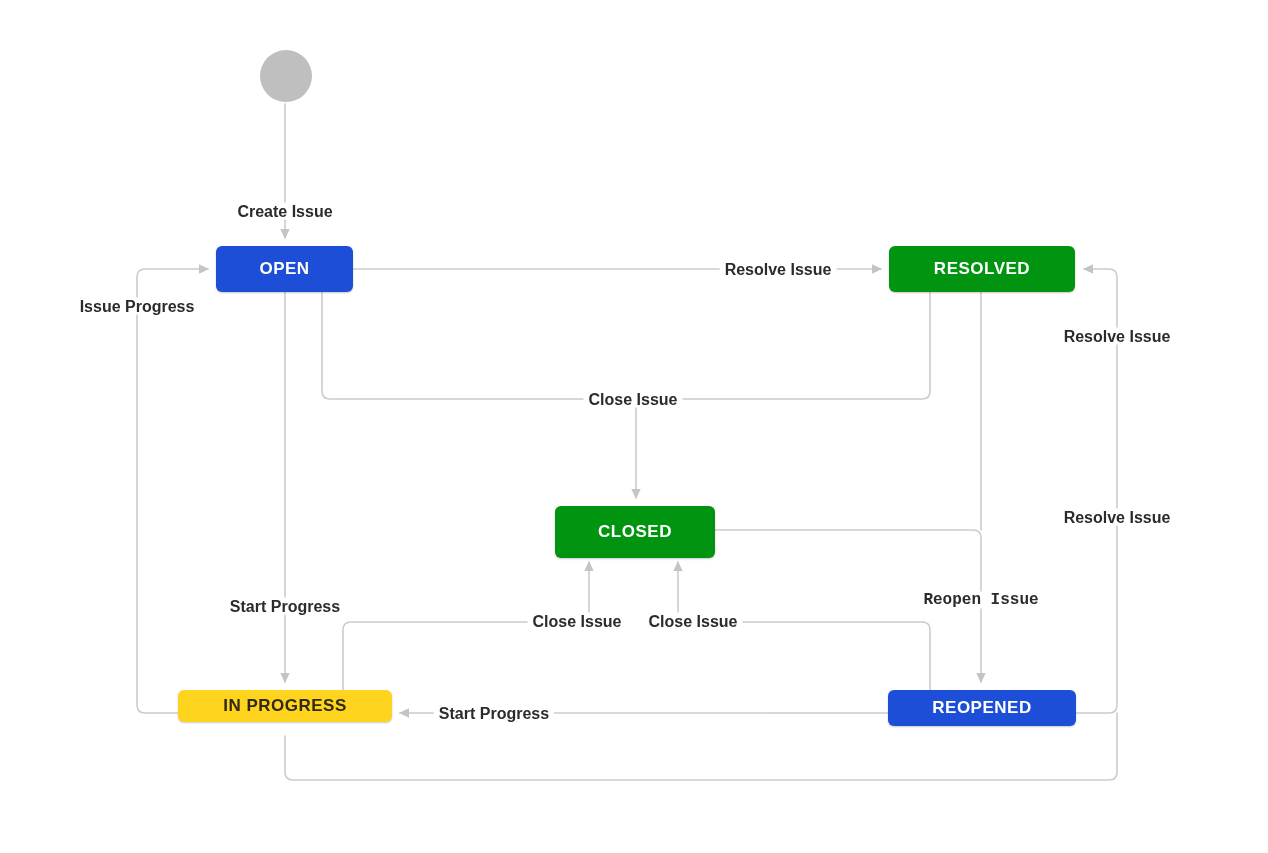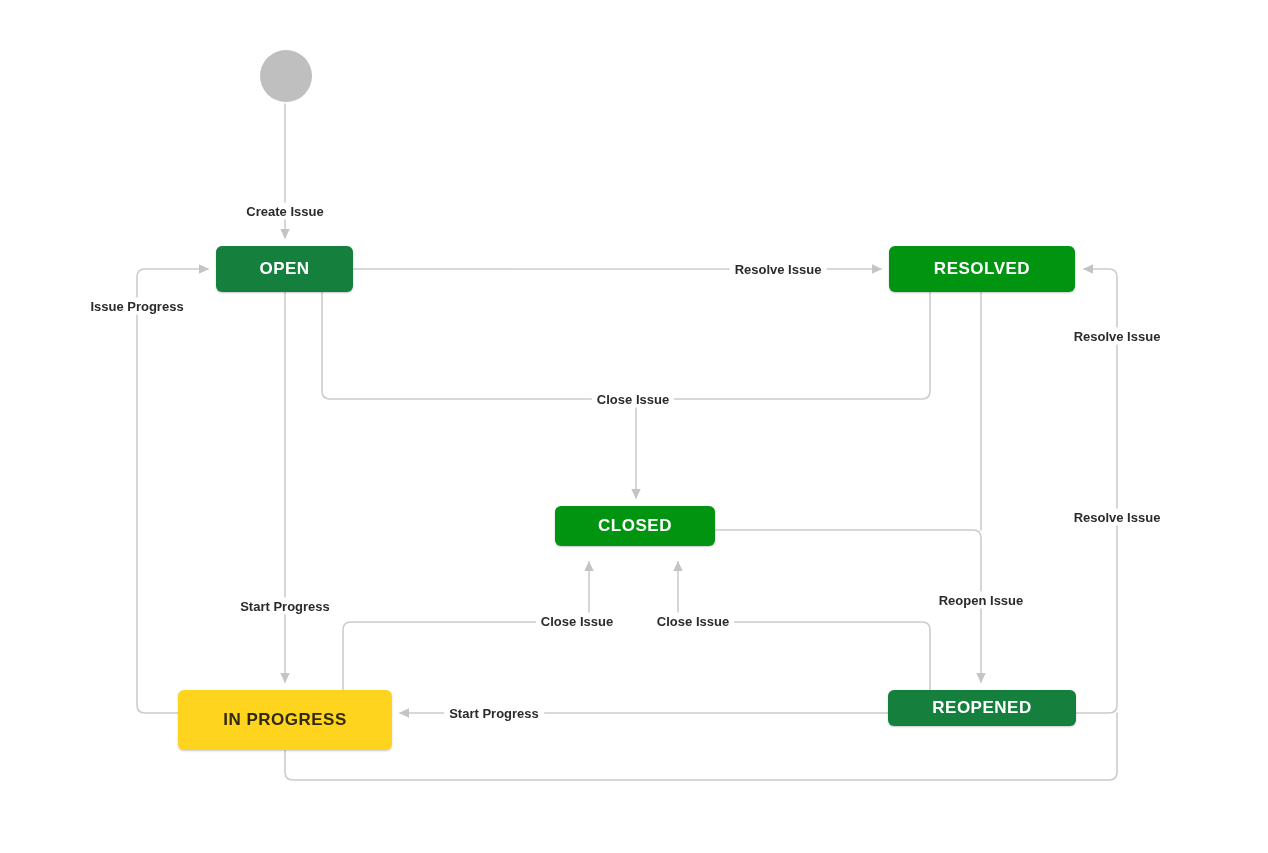--- a/index.html
+++ b/index.html
@@ -16,33 +16,33 @@
     position:absolute;
     display:flex;align-items:center;justify-content:center;
     border-radius:6px;
     font-weight:bold;
     font-size:17px;
     letter-spacing:0.5px;
     box-sizing:border-box;
     box-shadow:0 1px 2px rgba(0,0,0,0.22);
     user-select:none;
   }
-  .node.blue{background:#15803d;color:#ffffff;}
+  .node.blue{background:#1d4ed8;color:#ffffff;}
   .node.green{background:#009411;color:#ffffff;}
   .node.yellow{background:#FFD41F;color:#2f2a10;}
 
   .start-dot{
     position:absolute;
     border-radius:50%;
     background:#BFBFBF;
   }
 
   .elabel{
     position:absolute;
-    font-size:13px;
+    font-size:16px;
     font-weight:bold;
     color:#2b2b2b;
     white-space:nowrap;
     background:#ffffff;
     padding:0 5px;
     line-height:17px;
     user-select:none;
   }
   .elabel.c{transform:translate(-50%,-50%);}
 </style>
@@ -90,37 +90,37 @@
   <div class="start-dot" style="left:260px;top:50px;width:52px;height:52px;"></div>
 
   <div class="node blue" style="left:216px;top:246px;width:137px;height:46px;">
     <span>OPEN</span>
   </div>
 
   <div class="node green" style="left:889px;top:246px;width:186px;height:46px;">
     <span>RESOLVED</span>
   </div>
 
-  <div class="node green" style="left:555px;top:506px;width:160px;height:40px;">
+  <div class="node green" style="left:555px;top:506px;width:160px;height:52px;">
     <span>CLOSED</span>
   </div>
 
-  <div class="node yellow" style="left:178px;top:690px;width:214px;height:60px;">
+  <div class="node yellow" style="left:178px;top:690px;width:214px;height:32px;">
     <span>IN PROGRESS</span>
   </div>
 
   <div class="node blue" style="left:888px;top:690px;width:188px;height:36px;">
     <span>REOPENED</span>
   </div>
 
   <div class="elabel c" style="left:285px;top:211px;">Create Issue</div>
   <div class="elabel c" style="left:778px;top:269px;">Resolve Issue</div>
   <div class="elabel c" style="left:137px;top:306px;">Issue Progress</div>
   <div class="elabel c" style="left:633px;top:399px;">Close Issue</div>
   <div class="elabel c" style="left:285px;top:606px;">Start Progress</div>
   <div class="elabel c" style="left:577px;top:621px;">Close Issue</div>
   <div class="elabel c" style="left:693px;top:621px;">Close Issue</div>
-  <div class="elabel c" style="left:981px;top:600px;">Reopen Issue</div>
+  <div class="elabel c" style="left:981px;top:600px;font-family:Liberation Mono, monospace;">Reopen Issue</div>
   <div class="elabel c" style="left:1117px;top:336px;">Resolve Issue</div>
   <div class="elabel c" style="left:1117px;top:517px;">Resolve Issue</div>
   <div class="elabel c" style="left:494px;top:713px;">Start Progress</div>
 
 </div>
 
 </body></html>

